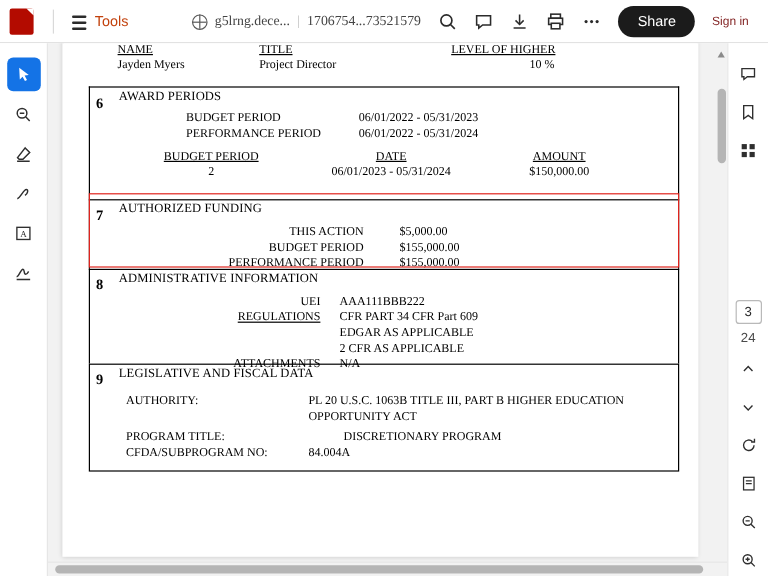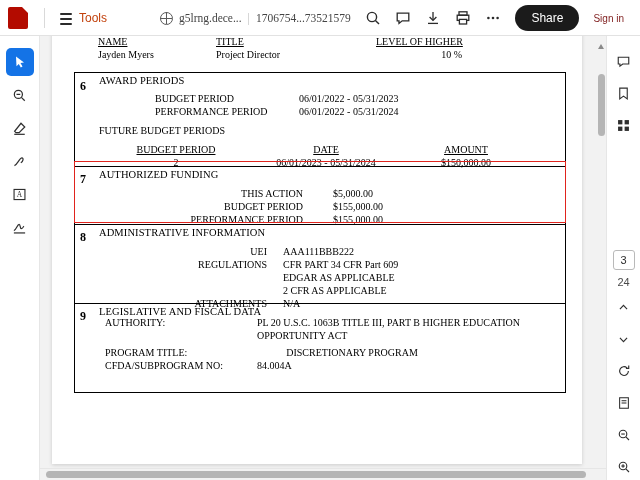--- a/index.html
+++ b/index.html
@@ -283,23 +283,20 @@
 
           <div class="row" style="padding-left:80px; margin-top:7px;">
             <div style="width:144px;">BUDGET PERIOD</div>
             <div style="width:180px;">06/01/2022 - 05/31/2023</div>
           </div>
           <div class="row" style="padding-left:80px; margin-top:2px;">
             <div style="width:144px;">PERFORMANCE PERIOD</div>
             <div style="width:180px;">06/01/2022 - 05/31/2024</div>
           </div>
 
-          <div class="row" style="padding-left:24px; margin-top:8px;">
-            <div>FUTURE BUDGET PERIODS</div>
-          </div>
           <div class="row" style="padding-left:36px; margin-top:8px;">
             <div class="u c" style="width:130px;">BUDGET PERIOD</div>
             <div class="u c" style="width:170px;">DATE</div>
             <div class="u c" style="width:110px;">AMOUNT</div>
           </div>
           <div class="row" style="padding-left:36px; margin-top:2px;">
             <div class="c" style="width:130px;">2</div>
             <div class="c" style="width:170px;">06/01/2023 - 05/31/2024</div>
             <div class="c" style="width:110px;">$150,000.00</div>
           </div>
@@ -323,41 +320,41 @@
         </div>
 
         <div class="sec secline" style="height:79px;">
           <div class="secnum" style="top:5px;">8</div>
           <div class="sectitle">ADMINISTRATIVE INFORMATION</div>
           <div class="row" style="padding-left:24px; margin-top:8px;">
             <div class="r" style="width:168px;">UEI</div>
             <div style="width:260px; padding-left:16px;">AAA111BBB222</div>
           </div>
           <div class="row" style="padding-left:24px; margin-top:2px;">
-            <div class="r" style="width:168px;">REGULATIONS</div>
+            <div class="r" style="width:168px;text-decoration:underline;">REGULATIONS</div>
             <div style="width:260px; padding-left:16px;">CFR PART 34 CFR Part 609</div>
           </div>
           <div class="row" style="padding-left:24px; margin-top:2px;">
             <div class="r" style="width:168px;"></div>
             <div style="width:260px; padding-left:16px;">EDGAR AS APPLICABLE</div>
           </div>
           <div class="row" style="padding-left:24px; margin-top:2px;">
             <div class="r" style="width:168px;"></div>
             <div style="width:260px; padding-left:16px;">2 CFR AS APPLICABLE</div>
           </div>
           <div class="row" style="padding-left:24px; margin-top:2px;">
             <div class="r" style="width:168px;">ATTACHMENTS</div>
             <div style="width:260px; padding-left:16px;">N/A</div>
           </div>
         </div>
 
         <div class="sec secline" style="height:90px; border-bottom:1px solid #000;">
           <div class="secnum" style="top:5px;">9</div>
           <div class="sectitle">LEGISLATIVE AND FISCAL DATA</div>
-          <div class="row" style="padding-left:30px; ">
+          <div class="row" style="padding-left:30px; margin-top:12px;">
             <div style="width:152px;">AUTHORITY:</div>
             <div style="width:300px;">PL 20 U.S.C. 1063B TITLE III, PART B HIGHER EDUCATION</div>
           </div>
           <div class="row" style="padding-left:30px; margin-top:2px;">
             <div style="width:152px;"></div>
             <div style="width:300px;">OPPORTUNITY ACT</div>
           </div>
           <div class="row" style="padding-left:30px; margin-top:6px;">
             <div style="width:152px;">PROGRAM TITLE:</div>
             <div style="width:300px;margin-left:40px;">DISCRETIONARY PROGRAM</div>

